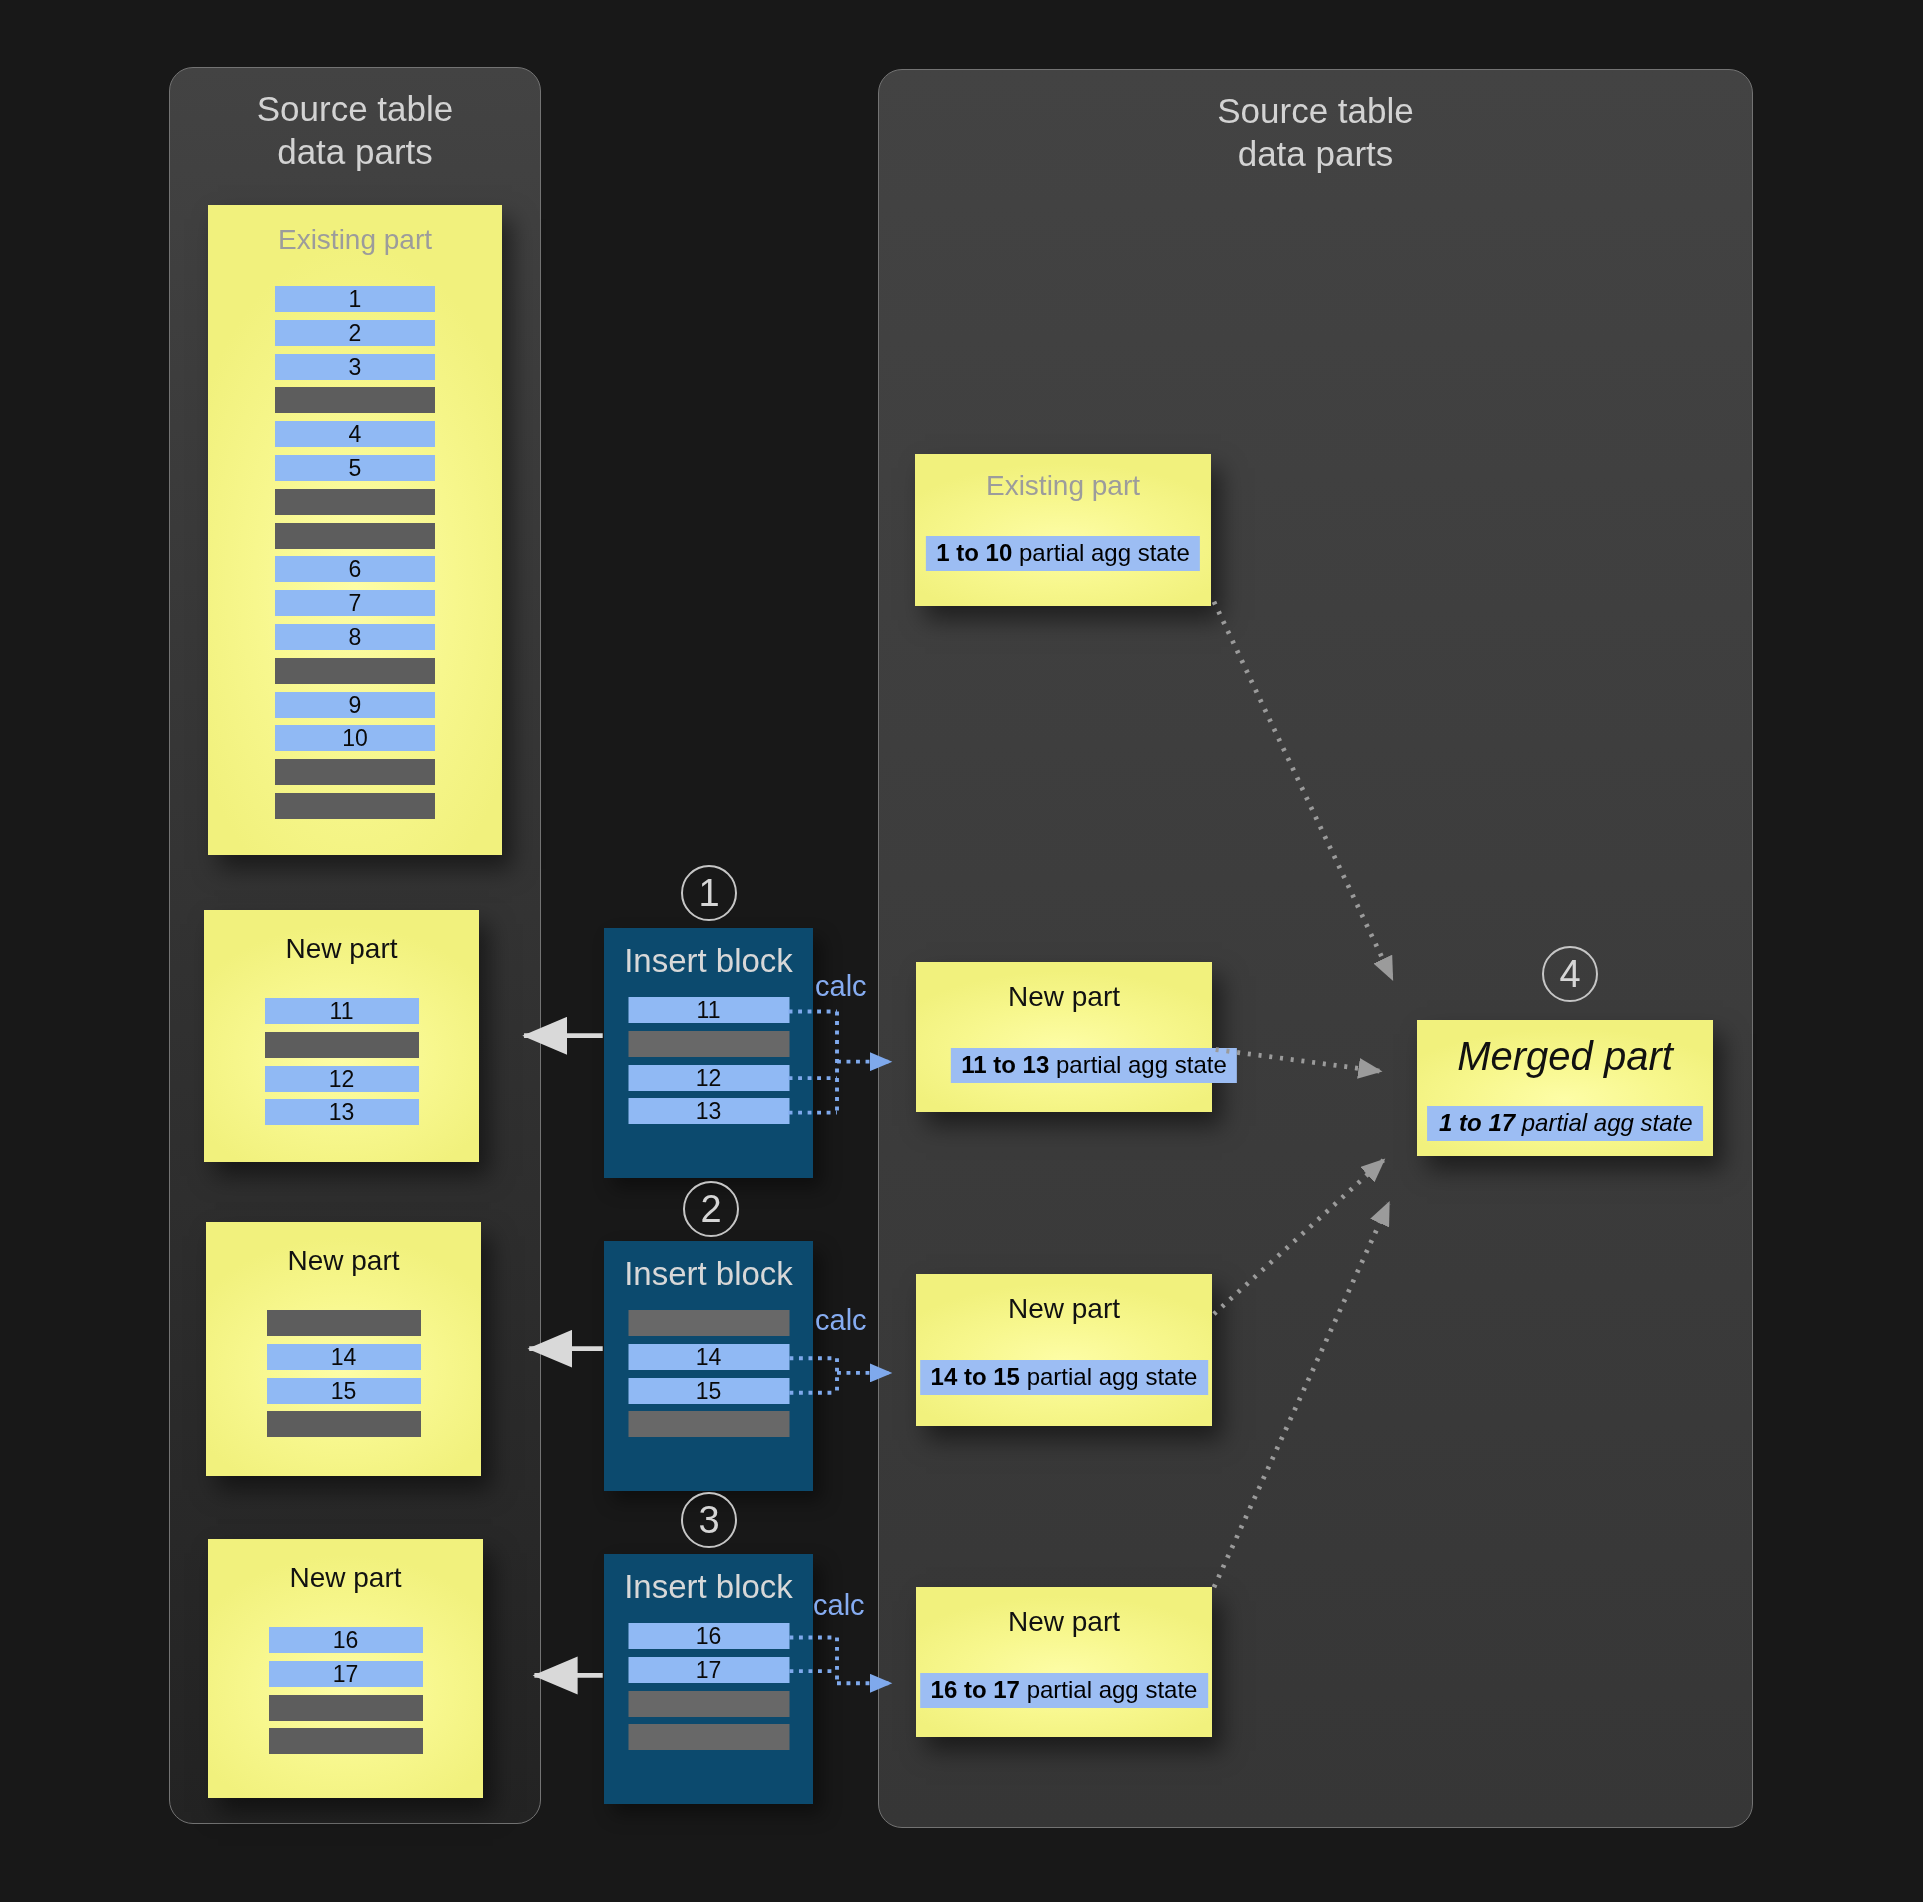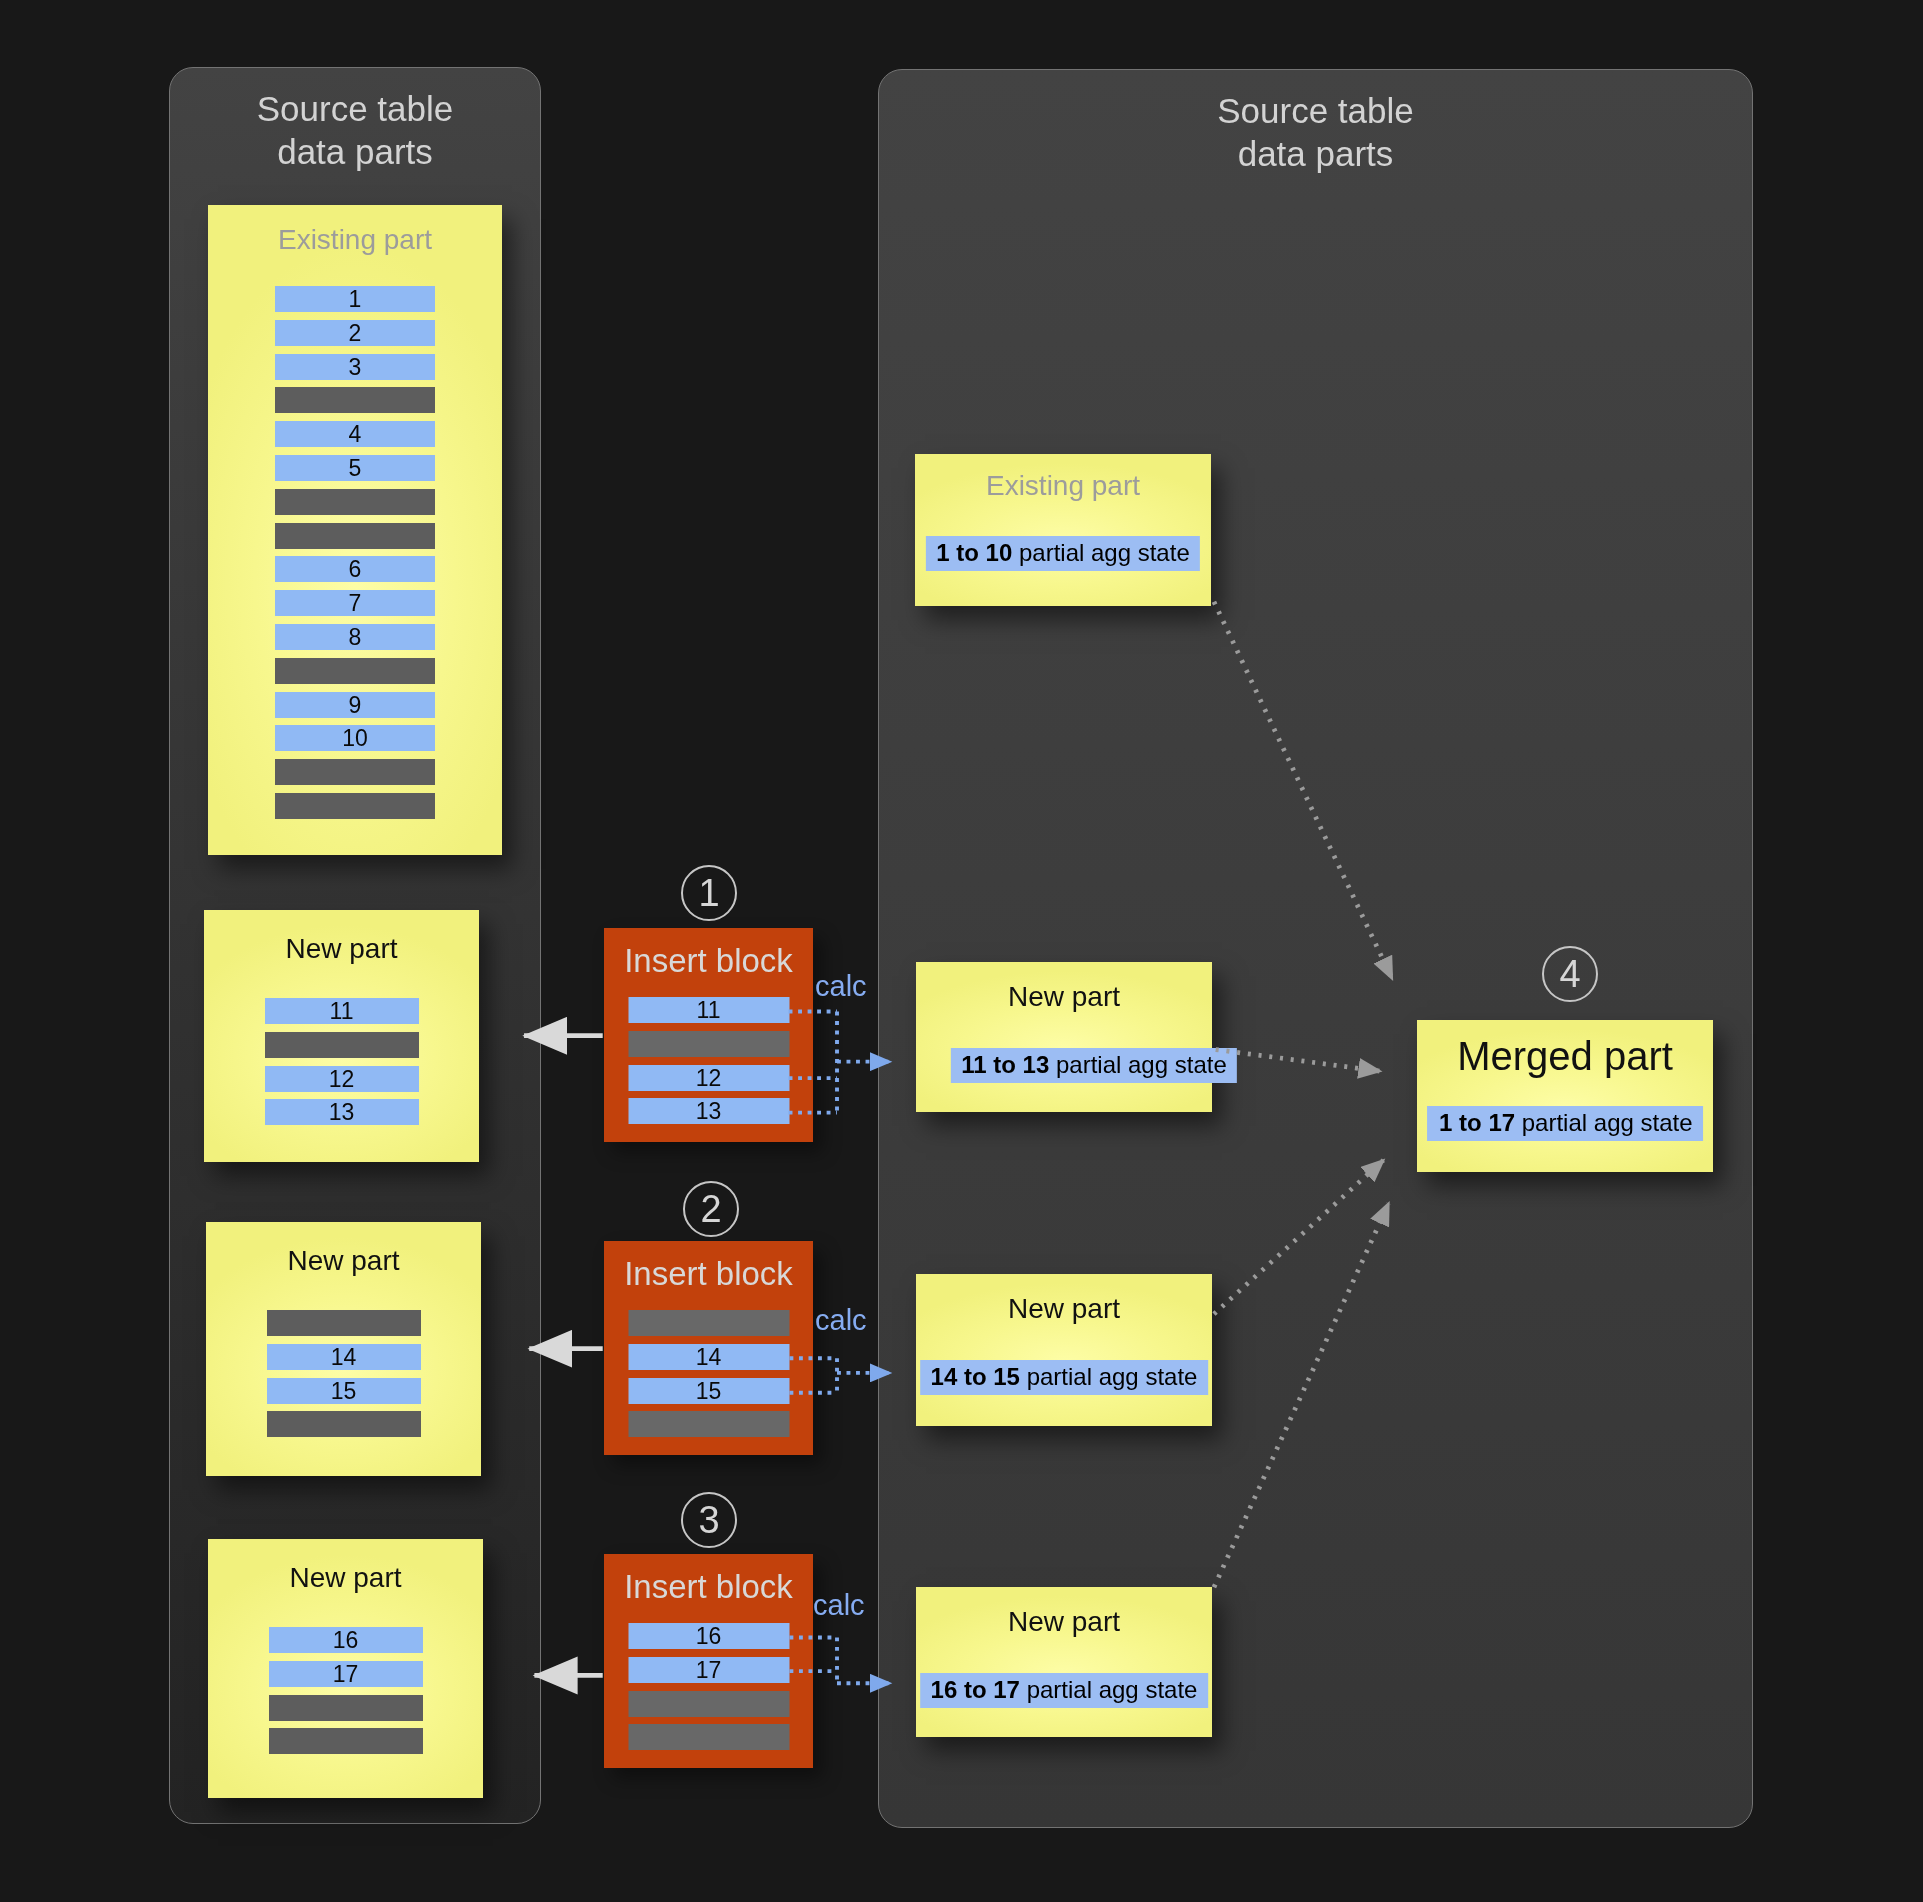--- a/index.html
+++ b/index.html
@@ -23,21 +23,21 @@
   #src-existing .ptitle{padding-top:19px;}
   #src-existing .rows{top:81px;width:160px;}
 
   .src-new{width:275px;}
   .src-new .ptitle{padding-top:22.5px;}
   .src-new .rows{top:88px;width:154px;}
   #src-new-1{left:204px;top:910px;height:252px;}
   #src-new-2{left:206px;top:1222px;height:254px;}
   #src-new-3{left:208px;top:1539px;height:259px;}
 
-  .iblock{position:absolute;left:604px;width:209px;height:214px;background:#c2410c;box-shadow:8.6px 10.4px 17.3px rgba(0,0,0,.4);}
+  .iblock{position:absolute;left:604px;width:209px;height:250px;background:#0c4a6e;box-shadow:8.6px 10.4px 17.3px rgba(0,0,0,.4);}
   .iblock .btitle{text-align:center;font-size:33px;color:#d8d8d8;padding-top:14px;}
   .iblock .rows{top:69px;width:161px;}
   .iblock .row-gap{background:#686868;}
   #insert-1{top:928px;}
   #insert-2{top:1241px;}
   #insert-3{top:1554px;}
 
   .step-circle{position:absolute;width:52px;height:52px;border:2.6px solid #c6c6c6;border-radius:50%;color:#d6d6d6;font-size:38px;line-height:52px;text-align:center;}
   #circle-1{left:681px;top:865px;}
   #circle-2{left:683px;top:1181px;}
@@ -55,21 +55,21 @@
   .chip b{font-weight:bold;}
   #tgt-existing{left:915px;top:454px;height:152px;}
   #tgt-existing .ptitle{padding-top:15.6px;}
   #tgt-existing .chip{top:82px;}
   #tgt-new-1{left:916px;top:962px;height:150px;}
   #tgt-new-1 .chip{top:86px;margin-left:30px;}
   #tgt-new-2{left:916px;top:1274px;height:152px;}
   #tgt-new-2 .chip{top:86px;}
   #tgt-new-3{left:916px;top:1587px;height:150px;}
   #tgt-new-3 .chip{top:86px;}
-  #merged{left:1417px;top:1020px;height:152px;}
+  #merged{left:1417px;top:1020px;height:136px;font-style:italic;}
   #merged .ptitle{font-size:40px;padding-top:14px;}
   #merged .chip{top:86px;padding-left:12px;}
 
   #arrow-layer{position:absolute;left:0;top:0;width:1923px;height:1902px;pointer-events:none;}
   .wline{stroke:#d9d9d9;stroke-width:5.5;}
   .bline{stroke:#7fa9ec;stroke-width:4.5;fill:none;stroke-dasharray:4.5 6.5;}
   .gline{stroke:#9b9b9b;stroke-width:5.5;fill:none;stroke-dasharray:3.5 9;}
 </style>
 </head>
 <body>

